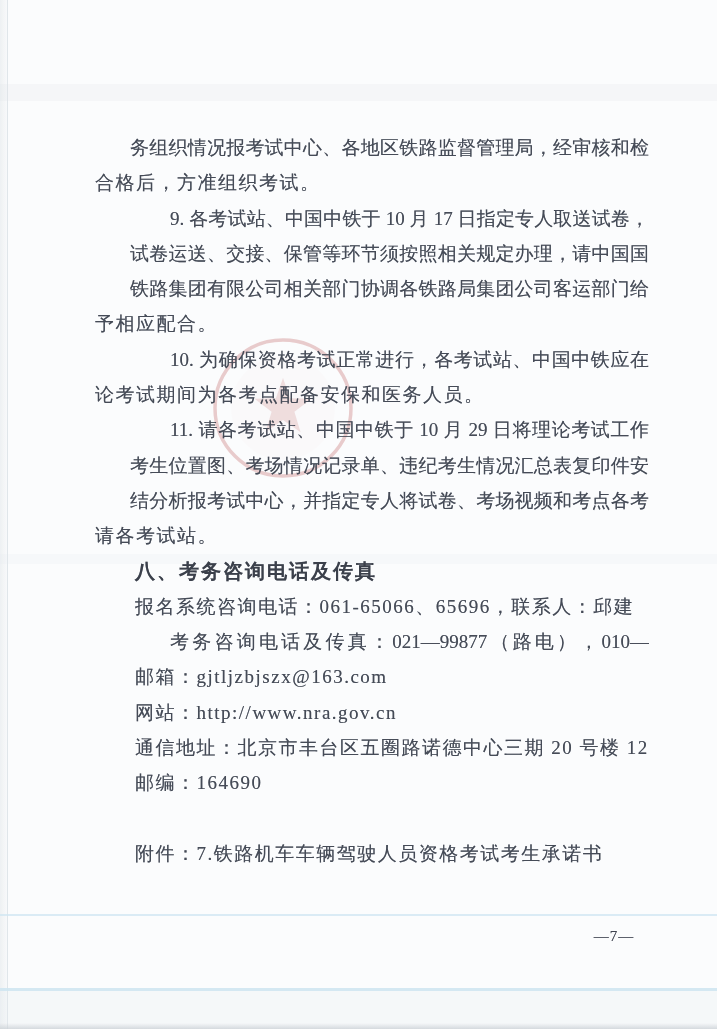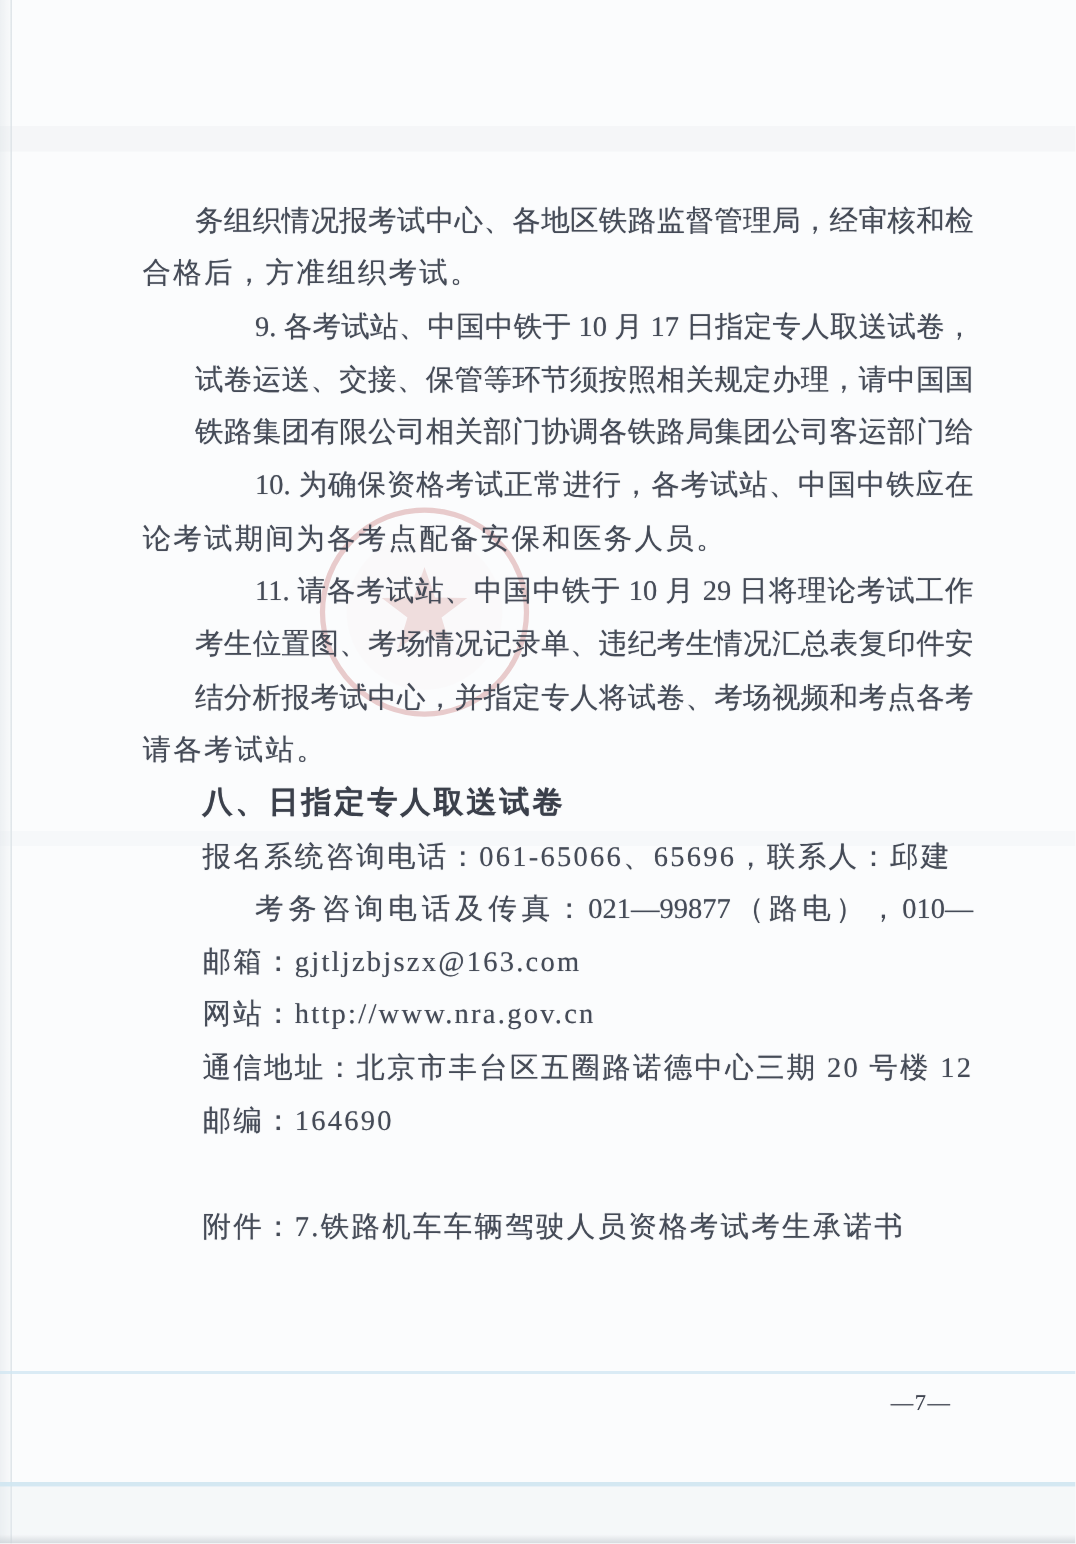--- a/index.html
+++ b/index.html
@@ -98,27 +98,28 @@
     <path d="M72 42 L79.1 62.3 L100.5 62.7 L83.4 75.7 L89.6 96.3 L72 84 L54.4 96.3 L60.6 75.7 L43.5 62.7 L64.9 62.3 Z" fill="var(--seal,#cd8585)" opacity="0.45"></path>
     <circle cx="72" cy="72" r="52" fill="var(--seal,#cd8585)" opacity="0.04"></circle>
   </svg>
 
   <div class="doc-text">
       <div class="line stretch">务组织情况报考试中心、各地区铁路监督管理局，经审核和检查</div>
       <div class="line">合格后，方准组织考试。</div>
       <div class="line indent stretch">9. 各考试站、中国中铁于 10 月 17 日指定专人取送试卷，在</div>
       <div class="line stretch">试卷运送、交接、保管等环节须按照相关规定办理，请中国国家</div>
       <div class="line stretch">铁路集团有限公司相关部门协调各铁路局集团公司客运部门给</div>
+      <div class="line">予相应配合。</div>
       <div class="line indent stretch">10. 为确保资格考试正常进行，各考试站、中国中铁应在理</div>
       <div class="line">论考试期间为各考点配备安保和医务人员。</div>
       <div class="line indent stretch">11. 请各考试站、中国中铁于 10 月 29 日将理论考试工作总</div>
       <div class="line stretch">考生位置图、考场情况记录单、违纪考生情况汇总表复印件安全</div>
       <div class="line stretch">结分析报考试中心，并指定专人将试卷、考场视频和考点各考场</div>
       <div class="line">请各考试站。</div>
-      <div class="line indent heading">八、日指定专人取送试卷</div>
+      <div class="line indent heading">八、考务咨询电话及传真</div>
       <div class="line indent">报名系统咨询电话：061-65066、65696，联系人：邱建川</div>
       <div class="line indent stretch">考务咨询电话及传真：021—99877（路电），010—51899877</div>
       <div class="line indent">邮箱：gjtljzbjszx@163.com</div>
       <div class="line indent">网站：http://www.nra.gov.cn</div>
       <div class="line indent">通信地址：北京市丰台区五圈路诺德中心三期 20 号楼 12 层</div>
       <div class="line indent">邮编：164690</div>
       <div class="line blank"></div>
       <div class="line indent">附件：7.铁路机车车辆驾驶人员资格考试考生承诺书</div>
     </div>
 

